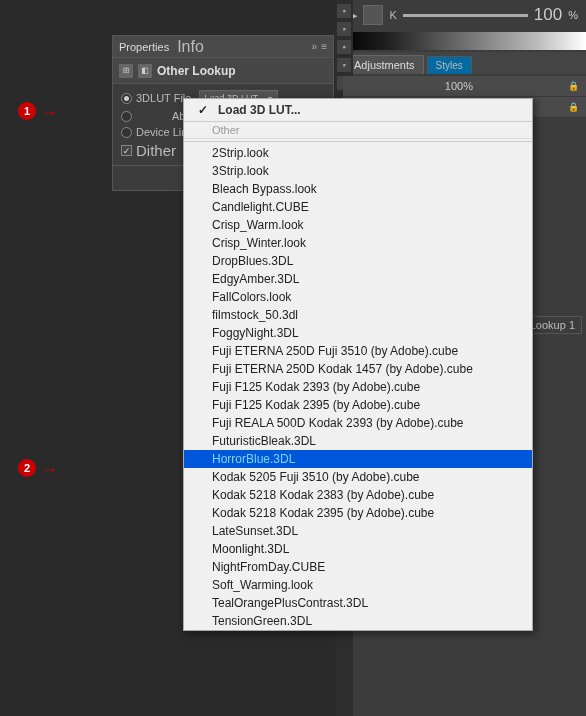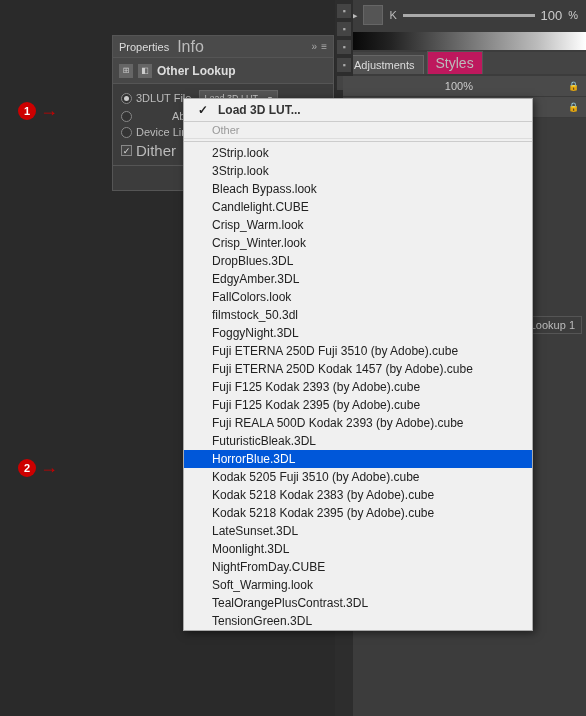--- a/index.html
+++ b/index.html
@@ -30,21 +30,21 @@
       font-size: 12px;
       color: #222;
       cursor: pointer;
       display: flex;
       align-items: center;
       gap: 6px;
       white-space: nowrap;
     }
     .menu-item.selected {
       background: #0057d9;
-      color: #ffffff;
+      color: #7dd3fc;
     }
     .menu-item.load-lut {
       font-weight: bold;
       color: #333;
     }
     .menu-item.other-label {
       color: #999;
       font-size: 11px;
     }
 
@@ -62,29 +62,29 @@
 
 <div class="bg-dark"></div>
 
 <div style="position:absolute;top:0;right:0;width:245px;height:30px;background:#3c3c3c;display:flex;align-items:center;padding:0 8px;gap:6px;">
   <span style="color:#bbb;font-size:11px;">▶</span>
   <div style="width:20px;height:20px;background:#555;border:1px solid #666;"></div>
   <span style="color:#bbb;font-size:11px;">K</span>
   <div style="flex:1;height:3px;background:#777;position:relative;">
     <div style="width:100%;height:100%;background:#aaa;"></div>
   </div>
-  <span style="color:#ccc;font-size:13px;">100</span>
+  <span style="color:#ccc;font-size:17px;">100</span>
   <span style="color:#ccc;font-size:11px;">%</span>
 </div>
 
 <div style="position:absolute;top:32px;right:0;width:245px;height:18px;background:linear-gradient(to right,#000,#222,#555,#888,#bbb,#fff);"></div>
 
 <div style="position:absolute;top:52px;right:0;width:245px;height:22px;background:#444;display:flex;align-items:flex-end;padding:0 4px;">
   <div style="padding:3px 8px;font-size:11px;color:#ddd;background:#525252;border-top:1px solid #666;border-left:1px solid #666;border-right:1px solid #666;margin-right:3px;cursor:pointer;">Adjustments</div>
-  <div style="padding:3px 8px;font-size:14px;color:#bbb;background:#be185d;border-top:1px solid #555;border-left:1px solid #555;border-right:1px solid #555;cursor:pointer;">Styles</div>
+  <div style="padding:3px 8px;font-size:10px;color:#bbb;background:#0369a1;border-top:1px solid #555;border-left:1px solid #555;border-right:1px solid #555;cursor:pointer;">Styles</div>
 </div>
 
 <div style="position:absolute;top:0;left:335px;width:18px;height:716px;background:#2d2d2d;display:flex;flex-direction:column;align-items:center;padding-top:4px;gap:4px;">
   <div style="width:14px;height:14px;background:#444;display:flex;align-items:center;justify-content:center;font-size:9px;color:#aaa;cursor:pointer;">▪</div>
   <div style="width:14px;height:14px;background:#444;display:flex;align-items:center;justify-content:center;font-size:9px;color:#aaa;cursor:pointer;">▪</div>
   <div style="width:14px;height:14px;background:#444;display:flex;align-items:center;justify-content:center;font-size:9px;color:#aaa;cursor:pointer;">▪</div>
   <div style="width:14px;height:14px;background:#444;display:flex;align-items:center;justify-content:center;font-size:9px;color:#aaa;cursor:pointer;">▪</div>
   <div style="width:14px;height:14px;background:#444;display:flex;align-items:center;justify-content:center;font-size:9px;color:#aaa;cursor:pointer;">▪</div>
 </div>
 

